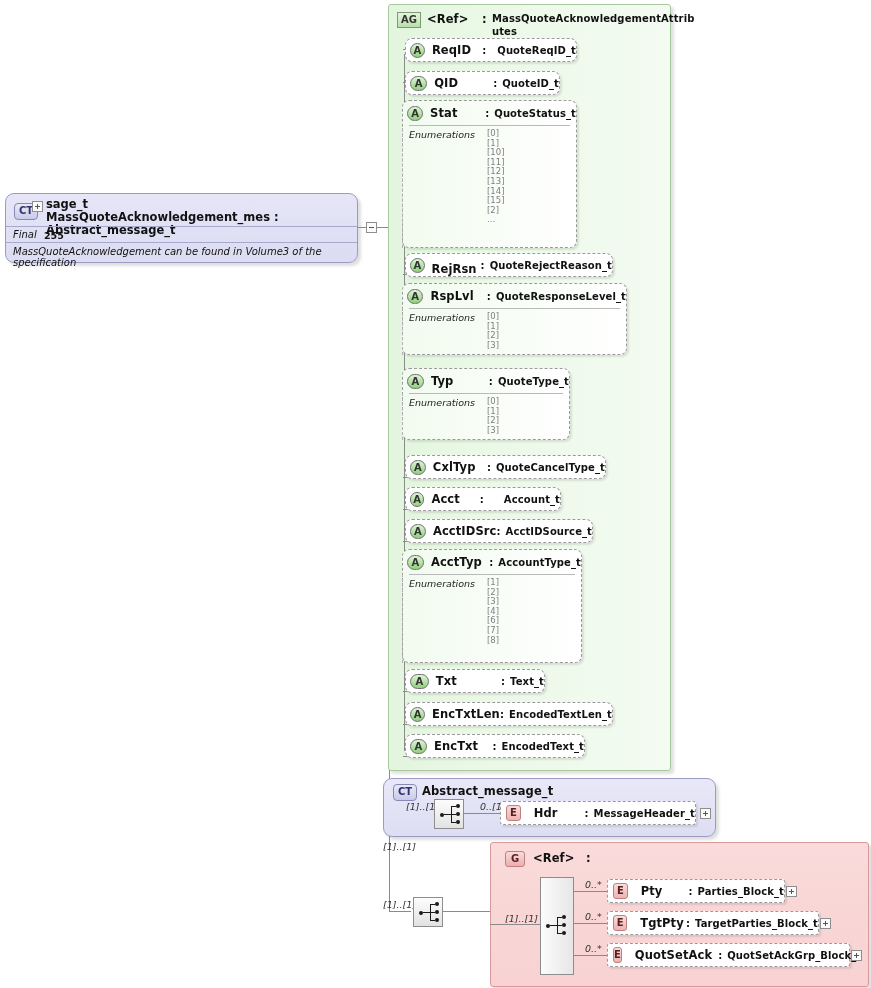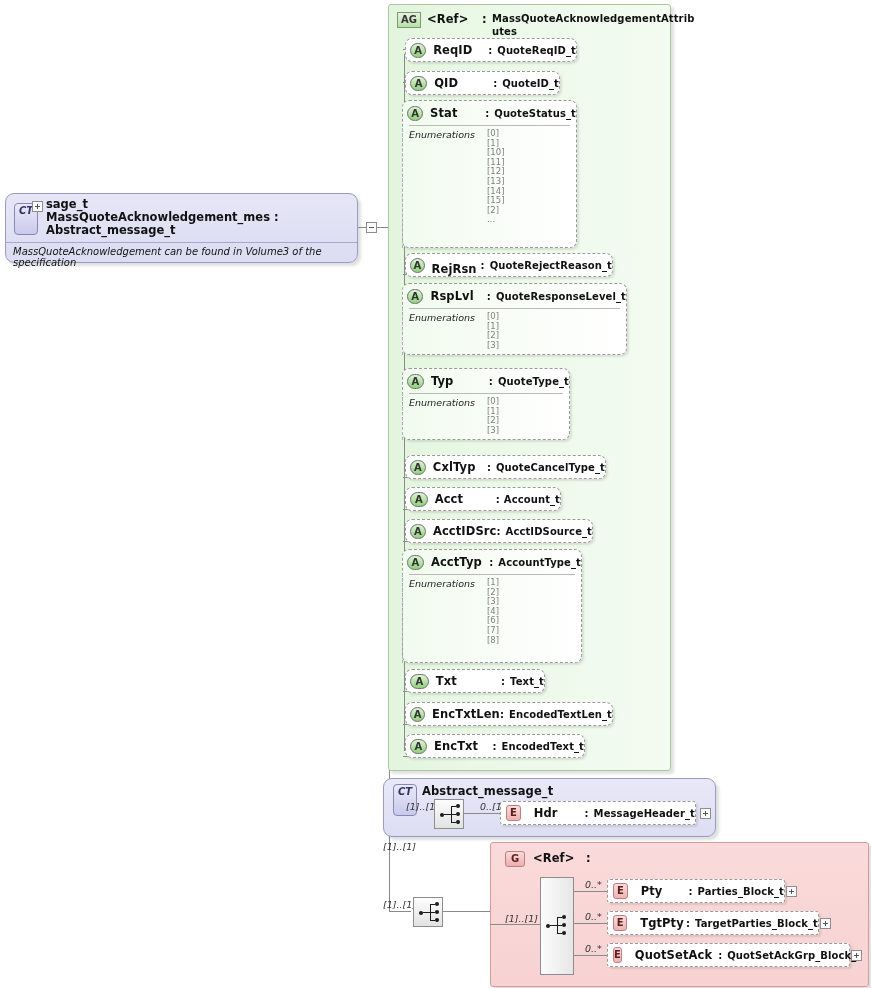--- a/index.html
+++ b/index.html
@@ -31,23 +31,23 @@
     border:1px solid #6f6f6f;border-radius:8px;
     background:linear-gradient(to bottom,#dff3d7,#8fd17a);
     margin-right:7px;
   }
   .badge.ag{
     width:24px;height:16px;line-height:14px;border-radius:0;
     background:linear-gradient(to bottom,#e6f4e0,#b9e0a8);
     border:1px solid #7d9a72;
   }
   .badge.ct{
-    width:24px;height:32px;line-height:14px;border-radius:4px;
+    width:24px;height:17px;line-height:14px;border-radius:4px;
     background:linear-gradient(to bottom,#e9e9f8,#c9c9ec);
-    border:1px solid #8888b5;color:#33336b;font-style:italic;
+    border:1px solid #8888b5;color:#33336b;
   }
   .badge.g{
     width:20px;height:16px;line-height:14px;border-radius:3px;
     background:linear-gradient(to bottom,#f9dcdc,#eeadad);
     border:1px solid #c08080;color:#5a2020;
   }
   .badge.e{
     width:22px;height:16px;line-height:14px;border-radius:3px;
     background:linear-gradient(to bottom,#f9dcdc,#efb2b2);
     border:1px solid #c08080;color:#5a2020;
@@ -166,20 +166,24 @@
   <div style="position:absolute;left:8px;top:5px;">
     <span class="badge ct">CT</span>
   </div>
   <div class="plusbox" style="position:absolute;left:26px;top:7px;"></div>
 
   <div style="position:absolute;left:40px;top:4px;width:310px;line-height:13px;">
     <div class="cttitle">sage_t</div>
     <div class="cttitle">MassQuoteAcknowledgement_mes : Abstract_message_t</div>
   </div>
 
+  <div class="ctrow" style="position:absolute;left:0;top:32px;width:351px;height:16px;">
+    <span class="ctmeta" style="position:absolute;left:7px;top:2px;">Final</span>
+    <span class="ctval" style="position:absolute;left:38px;top:3px;">255</span>
+  </div>
 
   <div class="ctrow" style="position:absolute;left:0;top:48px;width:351px;height:20px;">
     <span class="ctdesc" style="position:absolute;left:7px;top:3px;">MassQuoteAcknowledgement can be found in Volume3 of the specification</span>
   </div>
 </div>
 
 <div class="ln lnh" style="left:358px;top:227px;width:8px;height:1px;"></div>
 <div class="plusbox minus" style="position:absolute;left:366px;top:222px;"></div>
 <div class="ln lnh" style="left:377px;top:227px;width:12px;height:1px;"></div>
 
@@ -199,21 +203,21 @@
   </div>
 
   <div class="ln lnv" style="left:15px;top:49px;width:1px;height:697px;"></div>
 </div>
 
 <div class="ln lnh" style="left:403px;top:49px;width:10px;height:1px;"></div>
 <div class="node attr" style="left:405px;top:38px;width:172px;">
   <span class="badge">A</span>
   <span class="nm" style="width:78px;display:inline-block;">ReqID</span>
   <span class="tp">:</span>
-  <span class="tp" style="margin-left:5px;">QuoteReqID_t</span>
+  <span class="tp" style="margin-left:11px;">QuoteReqID_t</span>
 </div>
 
 <div class="ln lnh" style="left:403px;top:82px;width:10px;height:1px;"></div>
 <div class="node attr" style="left:405px;top:71px;width:155px;">
   <span class="badge">A</span>
   <span class="nm" style="width:78px;display:inline-block;">QID</span>
   <span class="tp">:</span>
   <span class="tp" style="margin-left:5px;">QuoteID_t</span>
 </div>
 
@@ -294,21 +298,21 @@
   <span class="nm" style="width:78px;display:inline-block;">CxlTyp</span>
   <span class="tp">:</span>
   <span class="tp" style="margin-left:5px;">QuoteCancelType_t</span>
 </div>
 
 <div class="ln lnh" style="left:403px;top:509px;width:10px;height:1px;"></div>
 <div class="node attr" style="left:405px;top:487px;width:156px;">
   <span class="badge">A</span>
   <span class="nm" style="width:78px;display:inline-block;">Acct</span>
   <span class="tp">:</span>
-  <span class="tp" style="margin-left:4px;">Account_t</span>
+  <span class="tp" style="margin-left:20px;">Account_t</span>
 </div>
 
 <div class="ln lnh" style="left:403px;top:541px;width:10px;height:1px;"></div>
 <div class="node attr" style="left:405px;top:519px;width:188px;">
   <span class="badge">A</span>
   <span class="nm" style="width:78px;display:inline-block;">AcctIDSrc</span>
   <span class="tp">:</span>
   <span class="tp" style="margin-left:5px;">AcctIDSource_t</span>
 </div>
 

